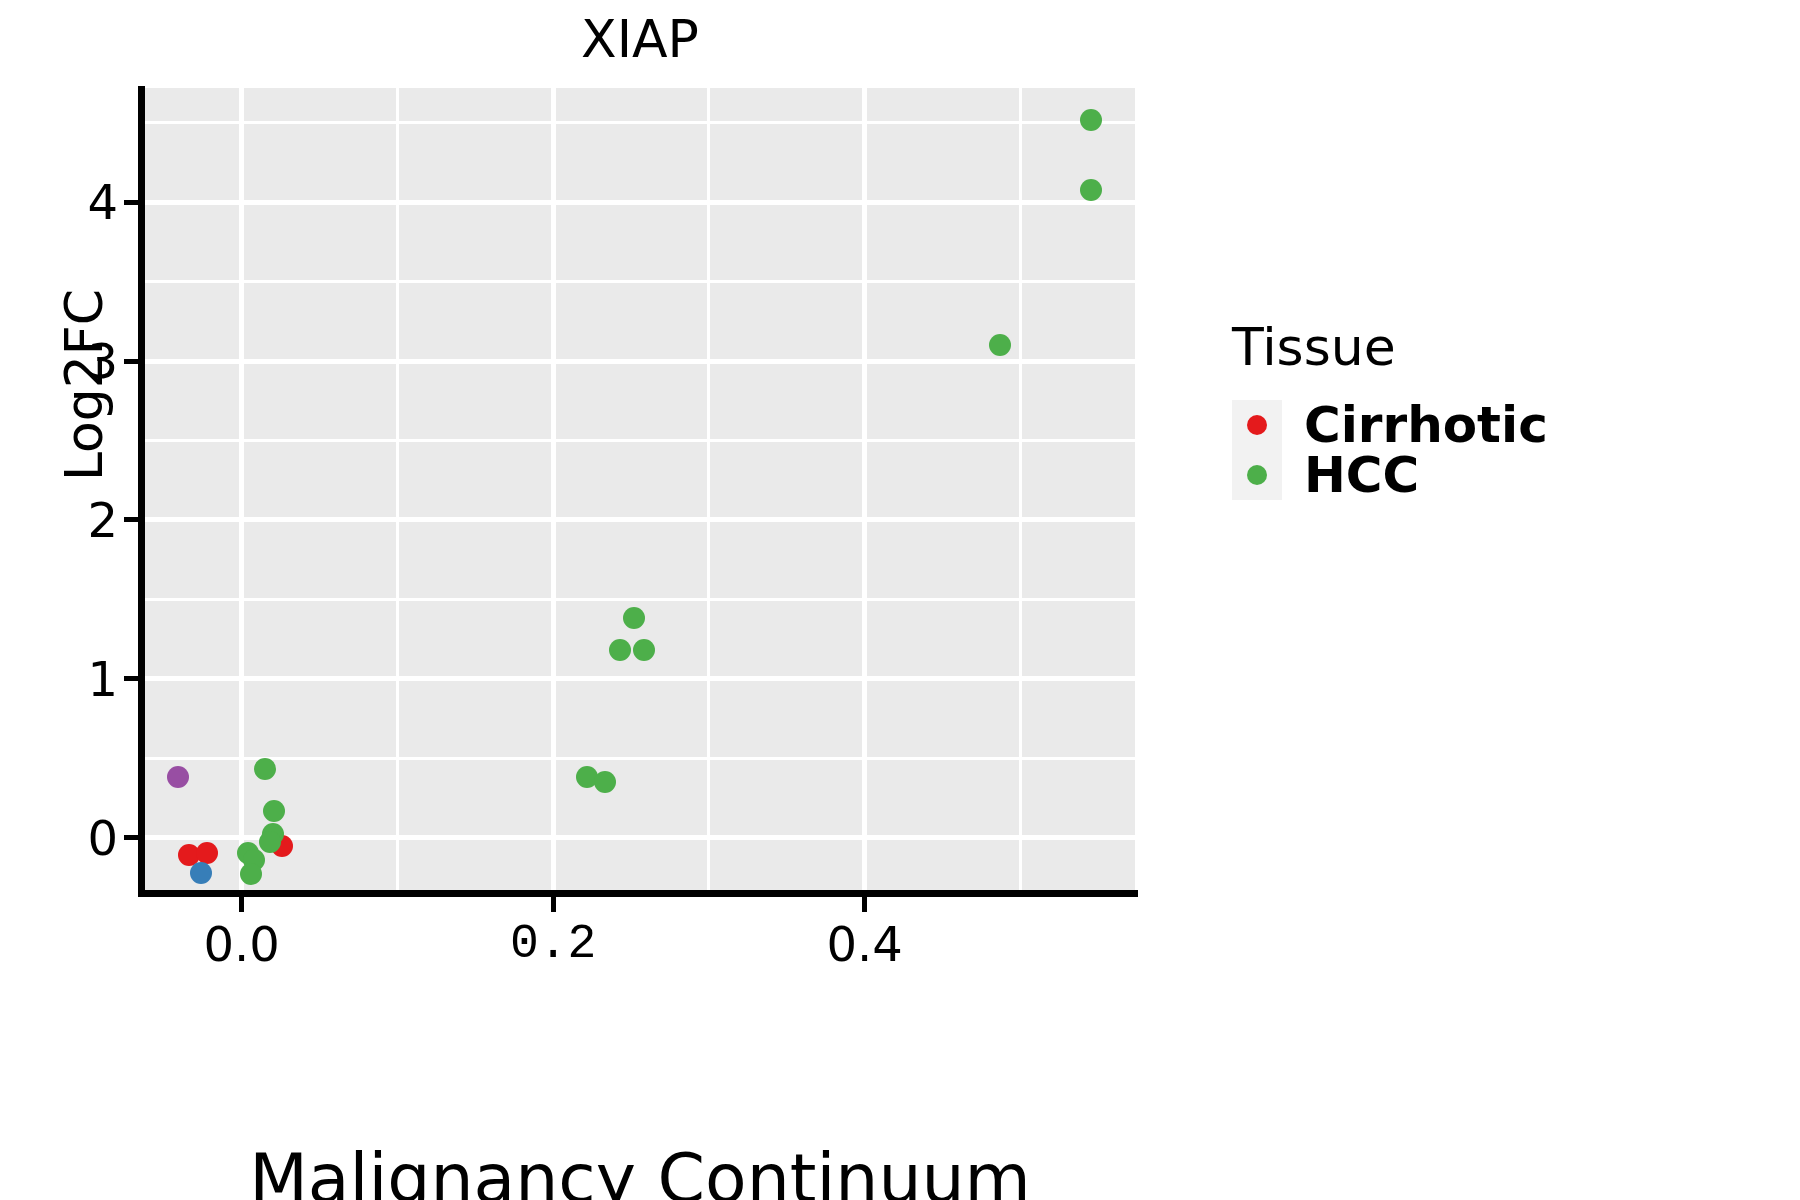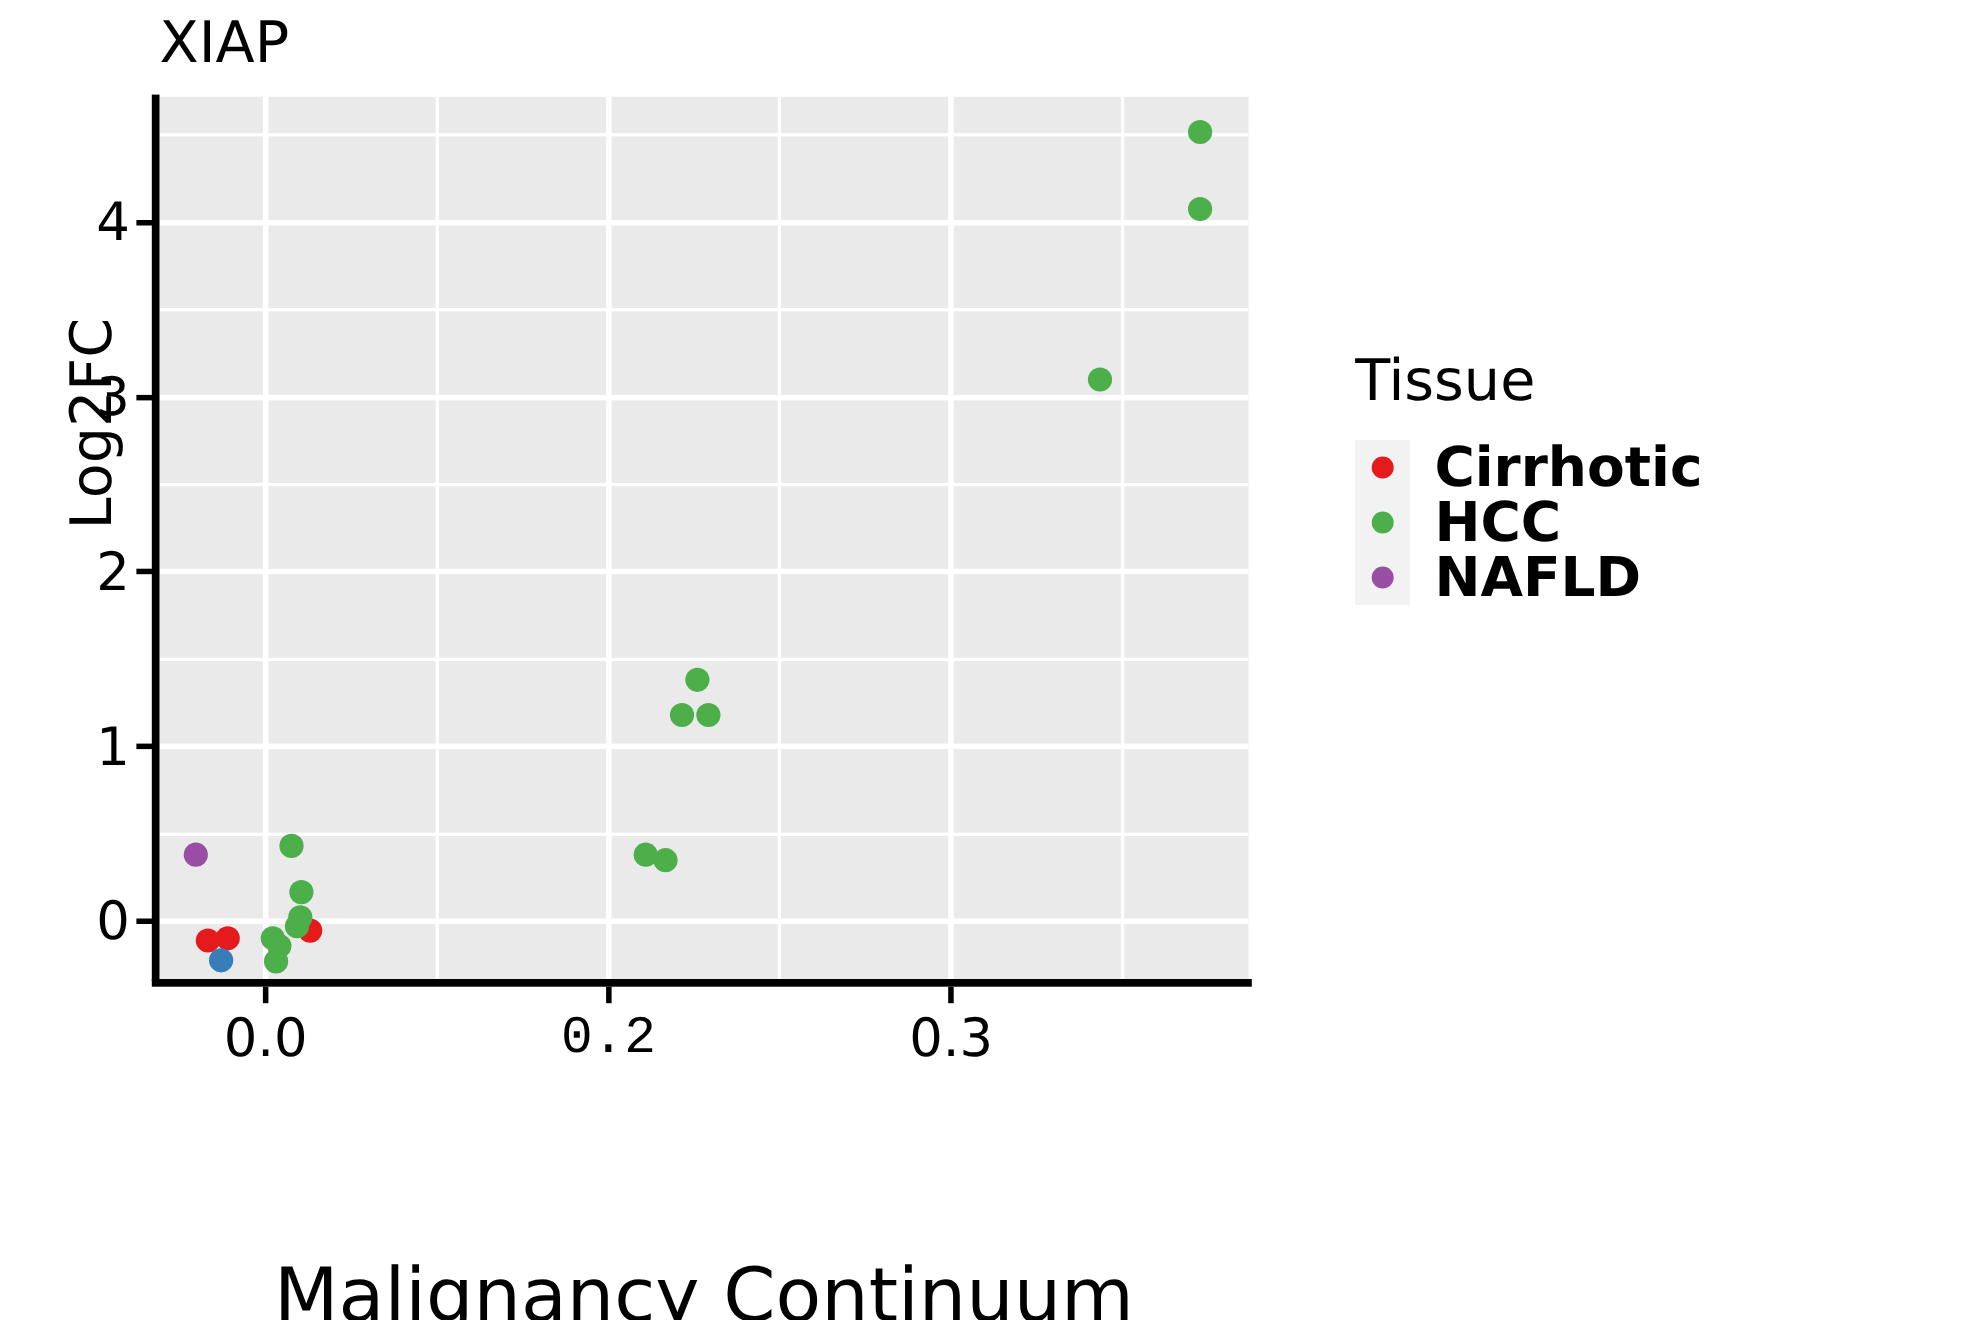--- a/index.html
+++ b/index.html
@@ -22,21 +22,21 @@
     height: 1200px;
     background: #ffffff;
   }
 
   
   #plot-title {
     position: absolute;
     left: 145px;
     top: 8px;
     width: 990px;
-    text-align: left;
+    text-align: center;
     font-size: 52px;
     color: #000000;
     line-height: 62px;
     white-space: nowrap;
   }
 
   
   #y-axis-title {
     position: absolute;
     left: -46px;
@@ -266,42 +266,36 @@
       <div class="ticklabel-y" style="top: 337.156px;">3</div>
       <div class="tick-y" style="top: 199.845px;"></div>
       <div class="ticklabel-y" style="top: 178.345px;">4</div>
     </div>
   <div id="x-ticks">
       <div class="tick-x" style="left: 239.085px;"></div>
       <div class="ticklabel-x" style="left: 241.585px;">0.0</div>
       <div class="tick-x" style="left: 550.651px;"></div>
       <div class="ticklabel-x" style="left: 553.151px; font-family: Liberation Mono, monospace;">0.2</div>
       <div class="tick-x" style="left: 862.217px;"></div>
-      <div class="ticklabel-x" style="left: 864.717px;">0.3</div>
+      <div class="ticklabel-x" style="left: 864.717px;">0.4</div>
     </div>
 
   <div id="x-axis-title">Malignancy Continuum</div>
 
   <div id="legend">
     <div id="legend-title">Tissue</div>
     <div id="legend-items">
         <div class="legend-item">
           <div class="legend-key">
             <div class="legend-key-dot" style="background: rgb(228, 26, 28);"></div>
           </div>
           <div class="legend-label">Cirrhotic</div>
         </div>
         <div class="legend-item">
           <div class="legend-key">
             <div class="legend-key-dot" style="background: rgb(77, 175, 74);"></div>
           </div>
           <div class="legend-label">HCC</div>
         </div>
-        <div class="legend-item">
-          <div class="legend-key">
-            <div class="legend-key-dot" style="background: rgb(152, 78, 163);"></div>
-          </div>
-          <div class="legend-label">NAFLD</div>
-        </div>
       </div>
   </div>
 
 </div>
 
 </body></html>

